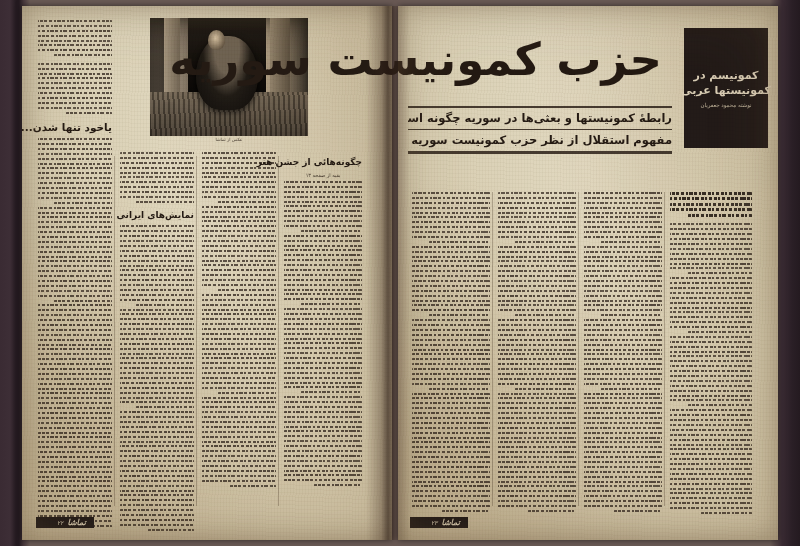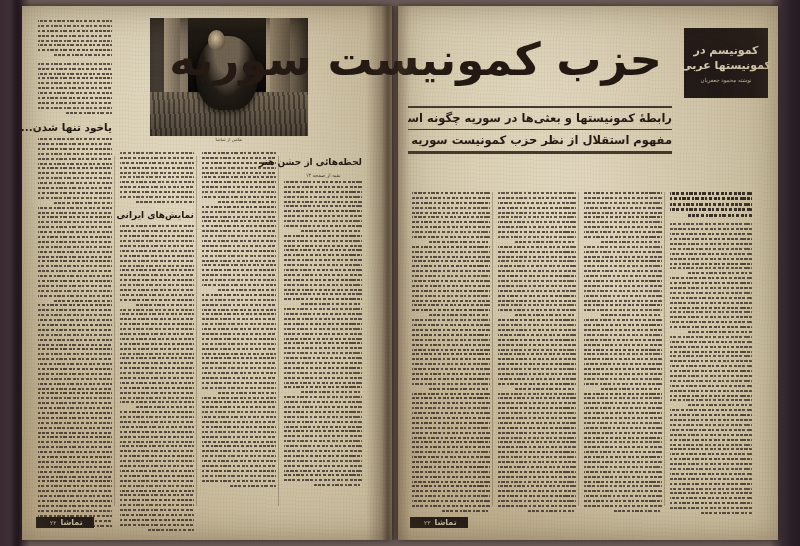--- a/index.html
+++ b/index.html
@@ -101,21 +101,21 @@
     font-size: 45px;
     line-height: 56px;
     font-weight: 700;
     color: #241a13;
     letter-spacing: -1px;
     white-space: nowrap;
     overflow: visible;
   }
   .kicker-box {
     position: absolute; top: 8px; right: 4px;
-    width: 84px; height: 70px;
+    width: 84px; height: 120px;
     background: #241c1a;
     display: flex; flex-direction: column;
     align-items: center; justify-content: center;
     direction: rtl;
     padding: 2px 4px;
     box-sizing: border-box;
   }
   .kicker-box .k-line {
     color: #e6ddc8; font-size: 11px; line-height: 15px;
     font-weight: 700; text-align: center; white-space: nowrap;
@@ -192,22 +192,23 @@
     direction: rtl; text-align: center;
     font-size: 5px; color: rgba(45,34,25,0.85); margin-bottom: 3px;
   }
 
   
   .folio {
     position: absolute; bottom: 12px;
     width: 58px; height: 11px;
     background: #241c1a;
     display: flex; align-items: center; justify-content: flex-end;
-    padding: 0 14px; box-sizing: border-box;
+    padding: 0 21px; box-sizing: border-box;
     direction: rtl;
+    font-style: italic;
   }
   .folio .mast {
     color: #ddd3bd; font-size: 8px; font-weight: 700; letter-spacing: -.5px;
     line-height: 11px;
   }
   .folio .num {
     color: #ddd3bd; font-size: 6px; margin-right: 4px; line-height: 11px;
   }
   #folio-left  { left: 14px; }
   #folio-right { left: 12px; }
@@ -486,21 +487,21 @@
         <div class="ln s2"></div>
       <div class="ln s1"></div>
         <div class="ln"></div>
         <div class="ln s3"></div>
       <div class="ln s2"></div>
         <div class="ln"></div>
         <div class="ln short"></div>
     </div>
 
     <div class="col body-lines" style="left:262px; top:146px; width:78px;">
-      <div class="sec-head small">لحظه‌هائی از جشن هنر</div>
+      <div class="sec-head small">چگونه‌هائی از جشن هنر</div>
       <div class="sec-sub">بقیه از صفحه ۱۳</div>
 
       <div class="ln s1"></div>
         <div class="ln"></div>
         <div class="ln s3"></div>
       <div class="ln s2"></div>
         <div class="ln"></div>
         <div class="ln s1"></div>
       <div class="ln s3"></div>
         <div class="ln"></div>

